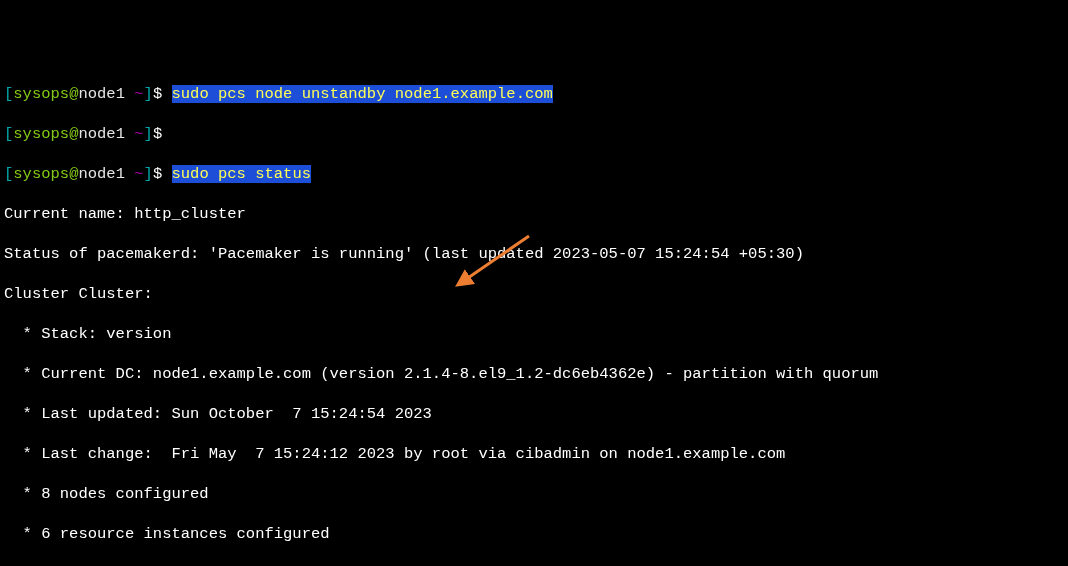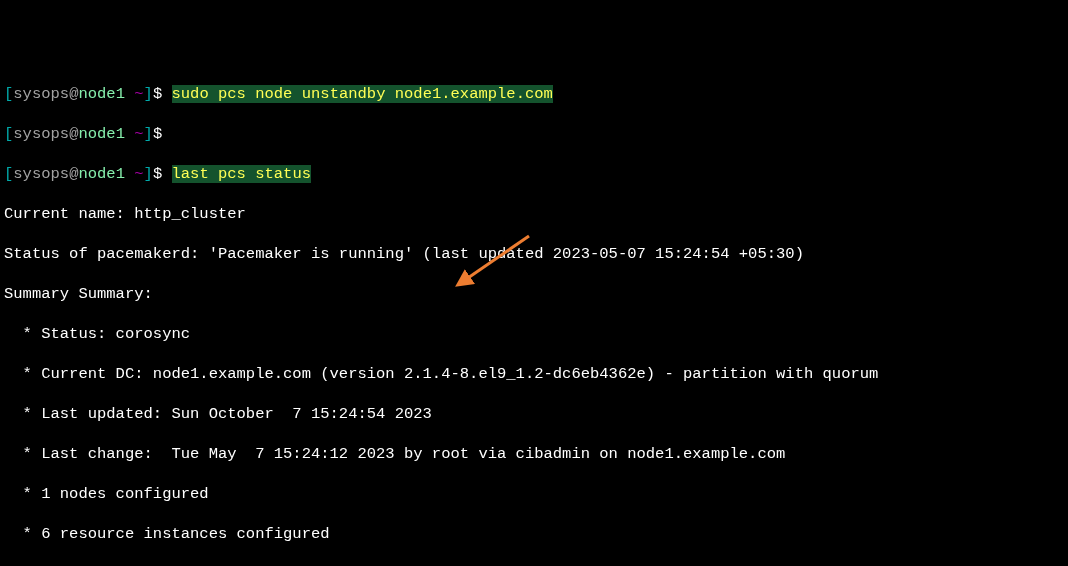--- a/index.html
+++ b/index.html
@@ -11,54 +11,54 @@
     letter-spacing: 0px;
     white-space: pre;
     color: #ffffff;
     padding: 4px 4px 8px 4px;
     width: 1068px;
     height: 566px;
     overflow: hidden;
     position: relative;
   }
   .prompt-open  { color: #00aaaa; }
-  .prompt-user  { color: #a3a3a3; }
-  .prompt-host  { color: #86efac; }
+  .prompt-user  { color: #84cc16; }
+  .prompt-host  { color: #e5e5e5; }
   .prompt-tilde { color: #aa00aa; }
   .prompt-close { color: #00aaaa; }
   .prompt-dollar{ color: #ffffff; }
-  .hl-cmd       { background: #14532d; color: #ffff55; }
+  .hl-cmd       { background: #1d4ed8; color: #ffff55; }
 
   .arrow {
     position: absolute;
     left: 447px;
     top: 230px;
     width: 90px;
     height: 60px;
     pointer-events: none;
   }
 
   .line { display:block; }
 </style>
 </head>
 <body>
 
 
 
 <span class="line"><span class="prompt-open">[</span><span class="prompt-user">sysops</span><span class="prompt-user">@</span><span class="prompt-host">node1</span><span> </span><span class="prompt-tilde">~</span><span class="prompt-close">]</span><span class="prompt-dollar">$ </span><span class="hl-cmd">sudo pcs node unstandby node1.example.com</span></span>
 <span class="line"><span class="prompt-open">[</span><span class="prompt-user">sysops</span><span class="prompt-user">@</span><span class="prompt-host">node1</span><span> </span><span class="prompt-tilde">~</span><span class="prompt-close">]</span><span class="prompt-dollar">$ </span></span>
-<span class="line"><span class="prompt-open">[</span><span class="prompt-user">sysops</span><span class="prompt-user">@</span><span class="prompt-host">node1</span><span> </span><span class="prompt-tilde">~</span><span class="prompt-close">]</span><span class="prompt-dollar">$ </span><span class="hl-cmd">last pcs status</span></span>
+<span class="line"><span class="prompt-open">[</span><span class="prompt-user">sysops</span><span class="prompt-user">@</span><span class="prompt-host">node1</span><span> </span><span class="prompt-tilde">~</span><span class="prompt-close">]</span><span class="prompt-dollar">$ </span><span class="hl-cmd">sudo pcs status</span></span>
 <span class="line">Current name: http_cluster</span>
 <span class="line">Status of pacemakerd: 'Pacemaker is running' (last updated 2023-05-07 15:24:54 +05:30)</span>
-<span class="line">Summary Summary:</span>
-<span class="line">  * Status: corosync</span>
+<span class="line">Cluster Cluster:</span>
+<span class="line">  * Stack: version</span>
 <span class="line">  * Current DC: node1.example.com (version 2.1.4-8.el9_1.2-dc6eb4362e) - partition with quorum</span>
 <span class="line">  * Last updated: Sun October  7 15:24:54 2023</span>
-<span class="line">  * Last change:  Tue May  7 15:24:12 2023 by root via cibadmin on node1.example.com</span>
-<span class="line">  * 1 nodes configured</span>
+<span class="line">  * Last change:  Fri May  7 15:24:12 2023 by root via cibadmin on node1.example.com</span>
+<span class="line">  * 8 nodes configured</span>
 <span class="line">  * 6 resource instances configured</span>
 <span class="line"></span>
 
 
 <span class="line"></span>
 
 
 
 
 

